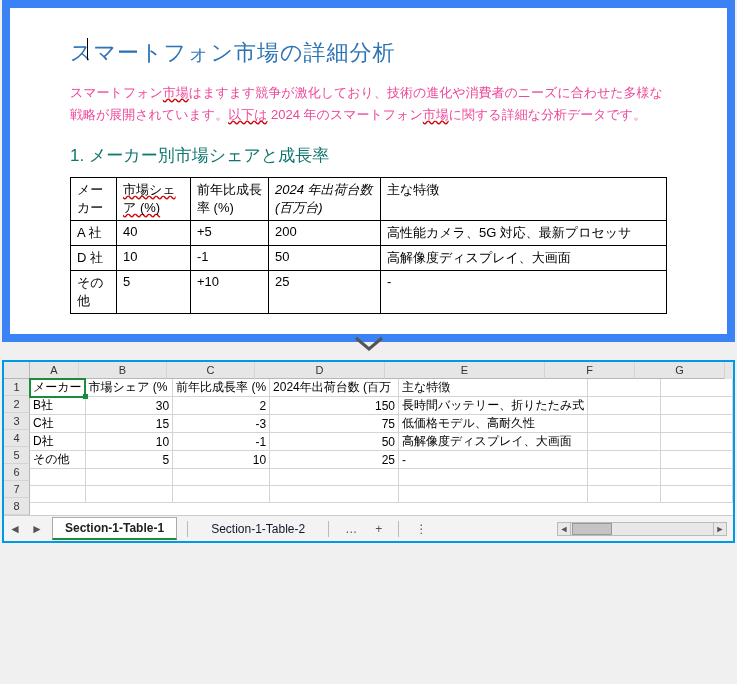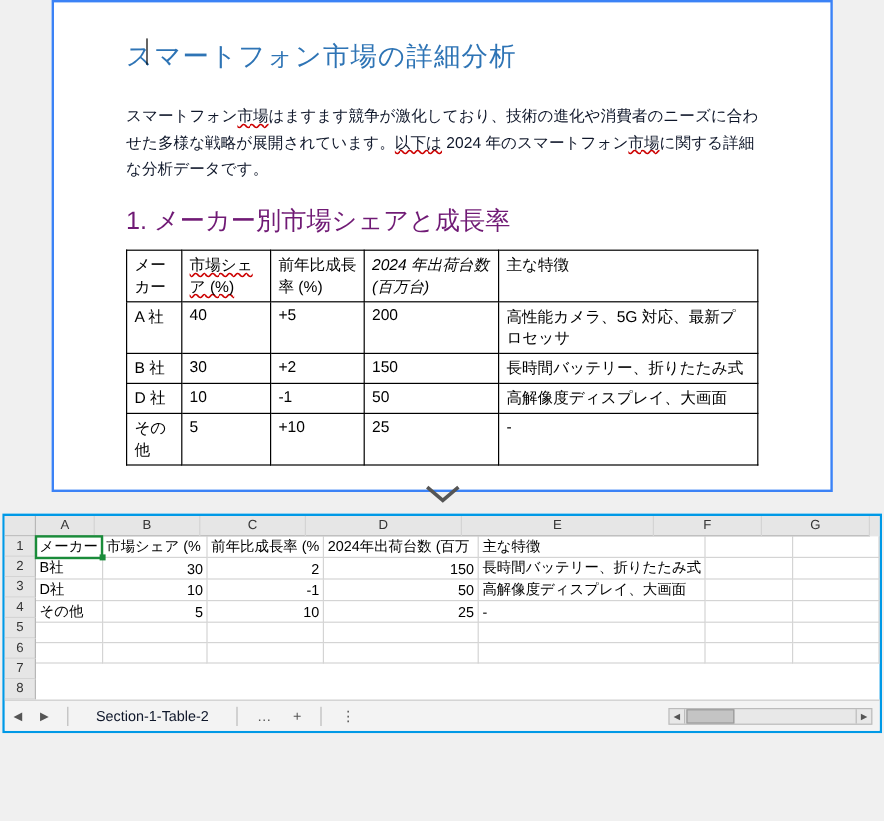--- a/index.html
+++ b/index.html
@@ -4,54 +4,54 @@
 <style>
   * { box-sizing: border-box; }
   body {
     margin: 0;
     font-family: "Yu Gothic", "Meiryo", sans-serif;
     font-size: 13px;
     background: #f0f0f0;
     width: 737px;
   }
   .doc-panel {
-    border: 2px solid #3b82f6;
+    border: 8px solid #3b82f6;
     background: #fff;
-    width: 651px;
+    width: 733px;
     margin: 0 auto;
     padding: 22px 60px 20px 60px;
     position: relative;
   }
   .cursor-bar {
     position: absolute;
     left: 77px;
     top: 30px;
     width: 1px;
     height: 22px;
     background: #000;
   }
   .doc-title {
     color: #2e74b5;
     font-size: 22px;
     font-weight: 400;
     margin: 8px 0 12px 0;
     letter-spacing: 1px;
   }
   .doc-para {
-    margin: 24px 0 10px 0;
+    margin: 14px 0 10px 0;
     line-height: 1.7;
-    color: #0f172a;
+    color: #ec4899;
   }
   .wavy {
     text-decoration: underline wavy #c00;
     text-decoration-skip-ink: none;
   }
   .doc-heading {
-    color: #701a75;
-    font-size: 21px;
+    color: #0f766e;
+    font-size: 17px;
     margin: 18px 0 10px 0;
     font-weight: 400;
   }
   .doc-table {
     border-collapse: collapse;
     width: 100%;
     margin-top: 8px;
   }
   .doc-table td {
     border: 1px solid #000;
@@ -241,27 +241,20 @@
       <td class="w-col2">前年比成長率 (%)</td>
       <td class="w-col3">2024 年出荷台数 (百万台)</td>
       <td>主な特徴</td>
     </tr>
     <tr>
       <td>A 社</td>
       <td>40</td>
       <td>+5</td>
       <td>200</td>
       <td>高性能カメラ、5G 対応、最新プロセッサ</td>
-    </tr>
-    <tr>
-      <td>B 社</td>
-      <td>30</td>
-      <td>+2</td>
-      <td>150</td>
-      <td>長時間バッテリー、折りたたみ式</td>
     </tr>
     <tr>
       <td>D 社</td>
       <td>10</td>
       <td>-1</td>
       <td>50</td>
       <td>高解像度ディスプレイ、大画面</td>
     </tr>
     <tr>
       <td>その他</td>
@@ -328,20 +321,29 @@
         <tr>
           <td class="txt">B社</td>
           <td class="num">30</td>
           <td class="num">2</td>
           <td class="num">150</td>
           <td class="txt">長時間バッテリー、折りたたみ式</td>
           <td></td>
               <td></td>
         </tr>
         <tr>
+          <td class="txt">C社</td>
+          <td class="num">15</td>
+          <td class="num">-3</td>
+          <td class="num">75</td>
+          <td class="txt">低価格モデル、高耐久性</td>
+          <td></td>
+              <td></td>
+        </tr>
+        <tr>
           <td class="txt">D社</td>
           <td class="num">10</td>
           <td class="num">-1</td>
           <td class="num">50</td>
           <td class="txt">高解像度ディスプレイ、大画面</td>
           <td></td>
               <td></td>
         </tr>
         <tr>
           <td class="txt">その他</td>
@@ -372,20 +374,21 @@
         </tr>
       </tbody>
         </table>
     </div>
   </div>
 
   <div class="sheet-footer">
     <div class="scroll-left">◄</div>
     <div class="scroll-left">►</div>
     <div class="tabs">
+      <div class="tab active">Section-1-Table-1</div>
       <div class="footer-divider"></div>
       <div class="tab">Section-1-Table-2</div>
       <div class="footer-divider"></div>
       <div class="tab-extra">…</div>
       <div class="tab-extra">+</div>
       <div class="footer-divider"></div>
       <div class="tab-extra">⋮</div>
     </div>
     <div class="hscroll">
       <div class="arrow l">◄</div>

